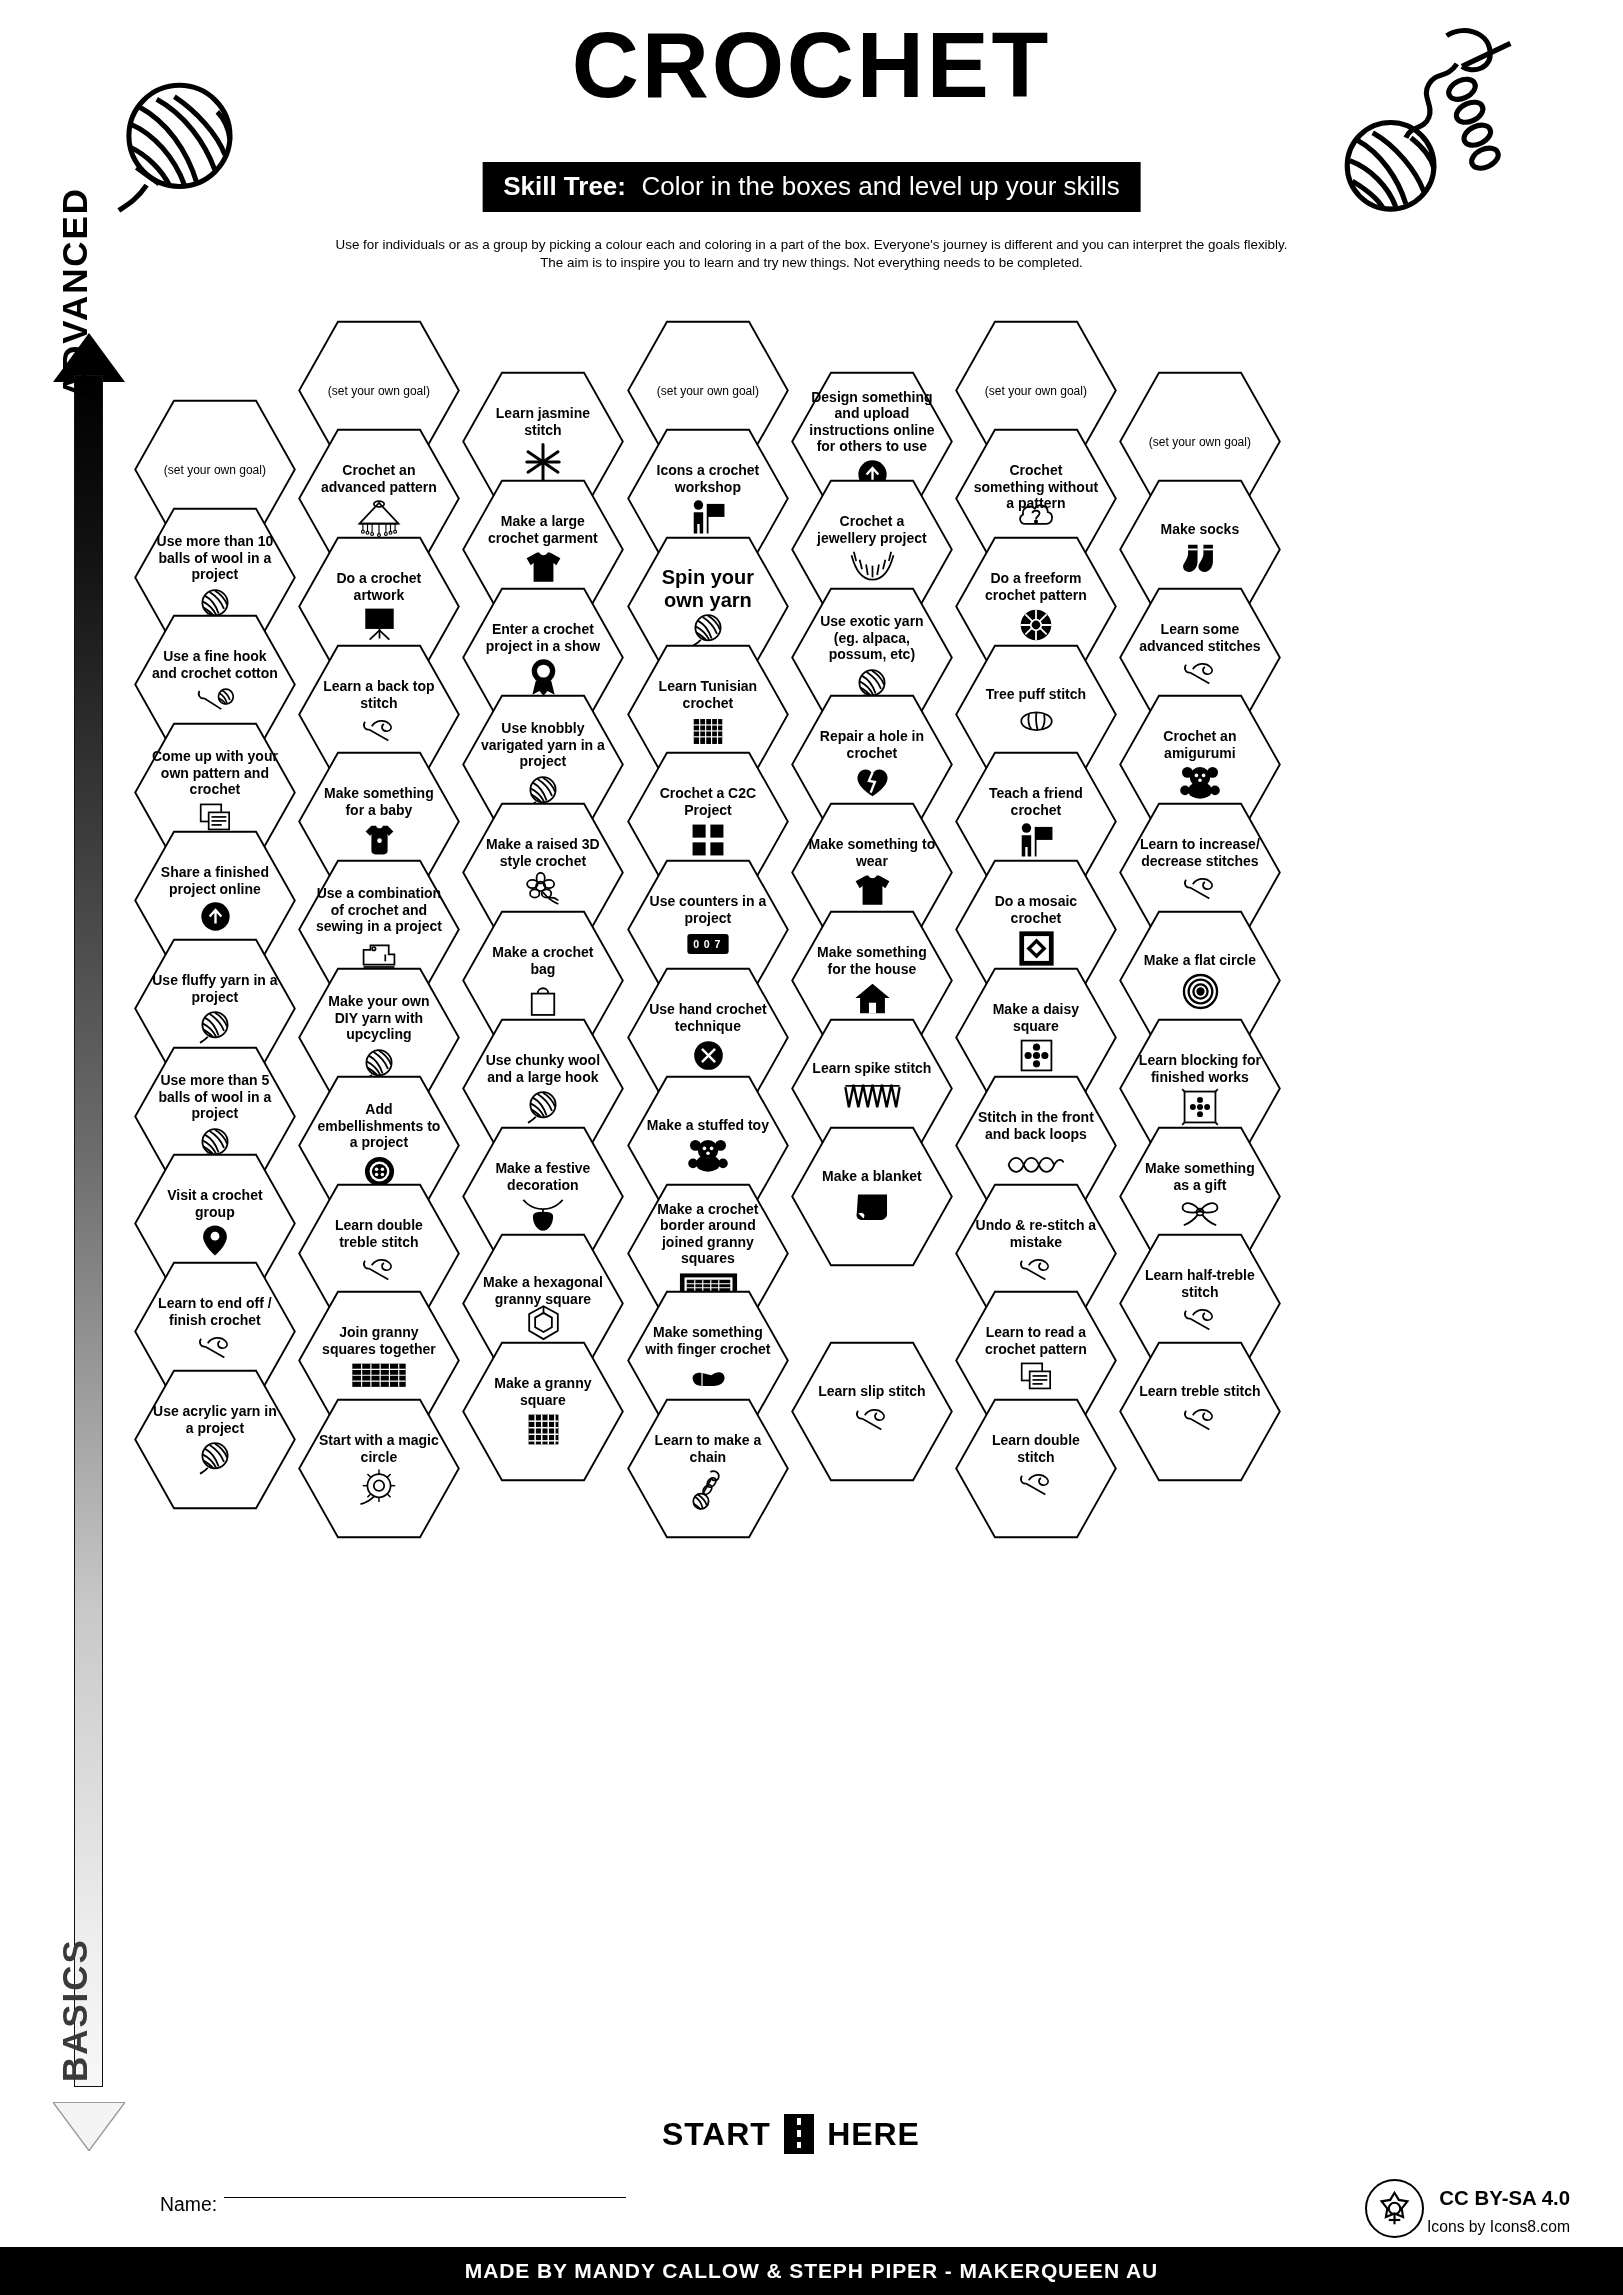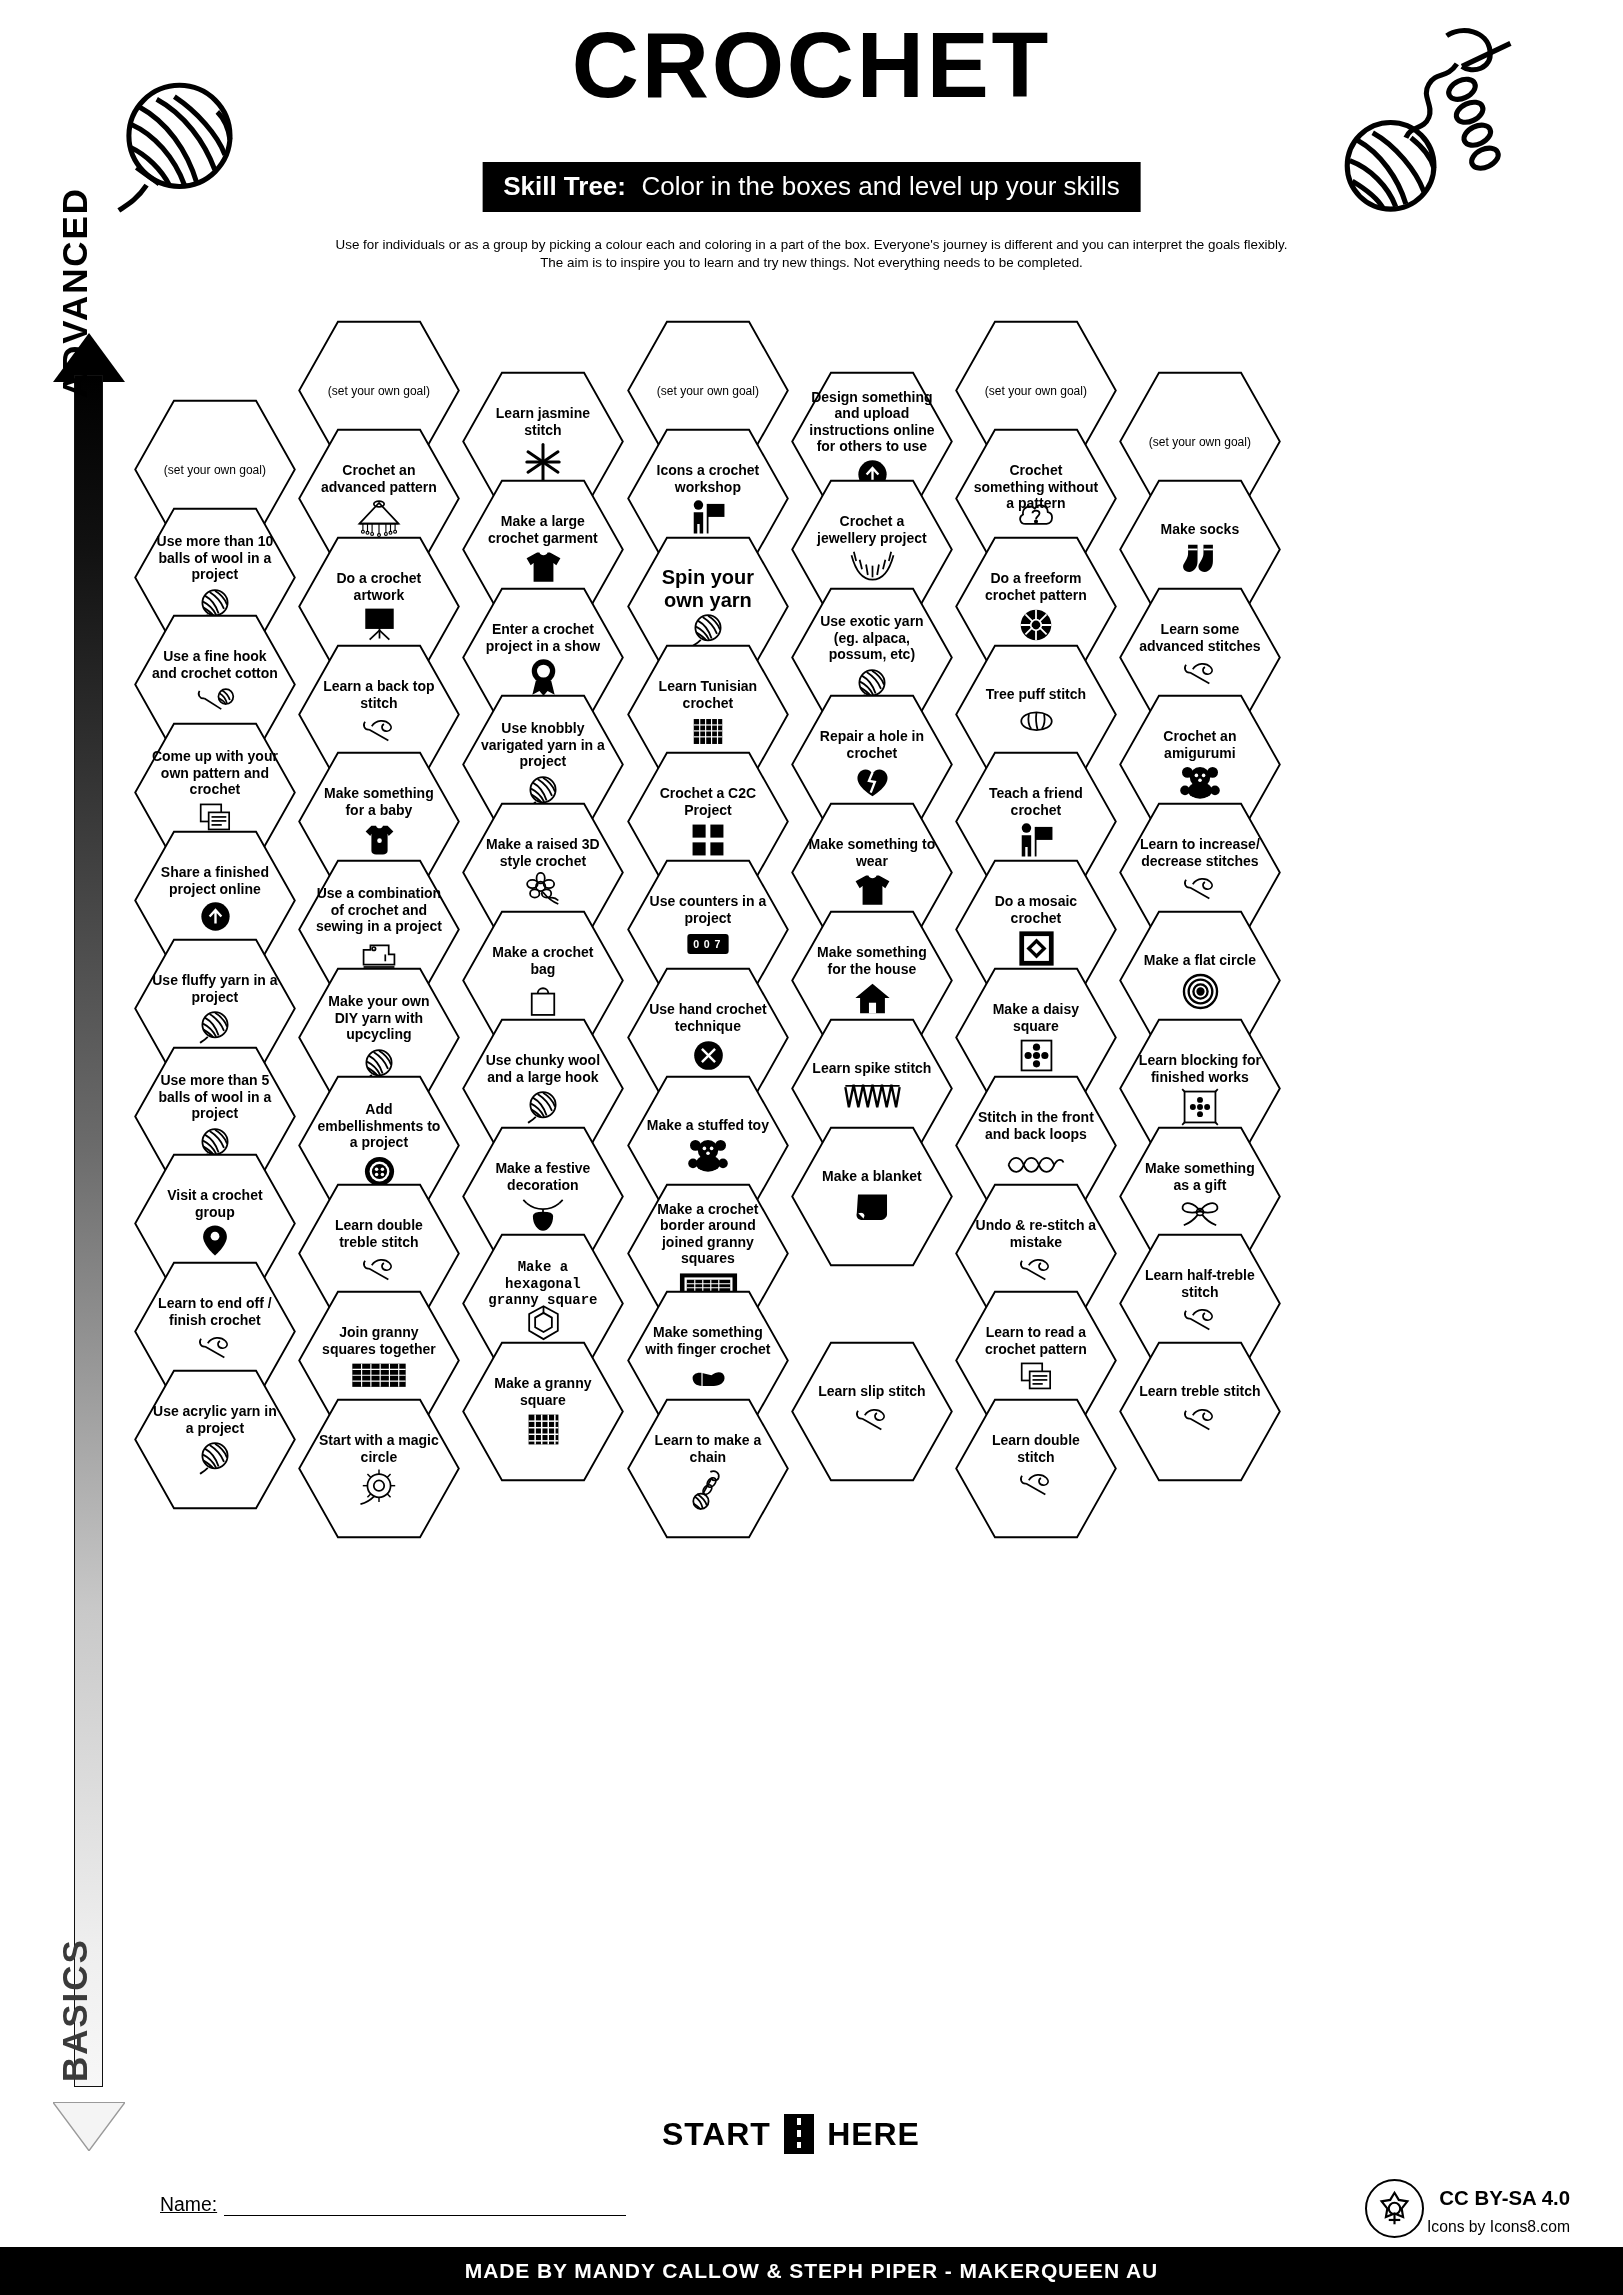--- a/index.html
+++ b/index.html
@@ -98,21 +98,21 @@
   }
   #road {
     width:30.5px; height:40px; background:#000; position:relative;
   }
   #road:after {
     content:""; position:absolute; left:13.4px; top:3.7px; width:3.7px; height:32px;
     background: repeating-linear-gradient(to bottom, #fff 0 6.5px, #000 6.5px 12px);
   }
   #name-line {
     position:absolute; left:160px; top:2193px; font-size:19.4px;
-    display:flex; align-items:flex-end; gap:6.5px;text-decoration:underline;
+    display:flex; gap:6.5px;
   }
   #name-rule { display:inline-block; width:402px; border-bottom:1.9px solid #000; height:4.6px; }
   #cc {
     position:absolute; right:53px; top:2187px; text-align:right;
   }
   #cc .cc-line1 { font-size:20.4px; font-weight:bold; }
   #cc .cc-line2 { font-size:15.7px; margin-top:8.3px; }
   #cc-badge {
     position:absolute; right:199px; top:2179px; width:59px; height:59px;
     border:2.8px solid #000; border-radius:50%;
@@ -611,21 +611,21 @@
               <line x1="10" y1="12" x2="4" y2="6"></line>
               <line x1="66" y1="12" x2="72" y2="6"></line>
             </g>
           </g>
         </svg></div>
     </div>
     <div class="hex" style="left: 460px; top: 1232px;">
       <svg width="166" height="143" viewBox="0 0 358 310">
     <polygon points="90,6 268,6 352,155 268,304 90,304 6,155" fill="#ffffff" stroke="#000000" stroke-width="4"></polygon>
   </svg>
-      <div class="hex-label" style="top: 27px; font-family: Liberation Mono, monospace;">Make a hexagonal granny square</div>
+      <div class="hex-label" style="top: 42px;">Make a hexagonal granny square</div>
       <div class="hex-icon" style="top: 71px;"><svg width="37" height="40" viewBox="0 0 62 66">
           <g fill="none" stroke="#000" stroke-width="3">
             <polygon points="31,5 55,18 55,46 31,60 7,46 7,18"></polygon>
             <polygon points="31,16 45,24 45,40 31,48 17,40 17,24"></polygon>
             <line x1="31" y1="5" x2="31" y2="16"></line>
           </g>
         </svg></div>
     </div>
     <div class="hex" style="left: 460px; top: 1340px;">
       <svg width="166" height="143" viewBox="0 0 358 310">

